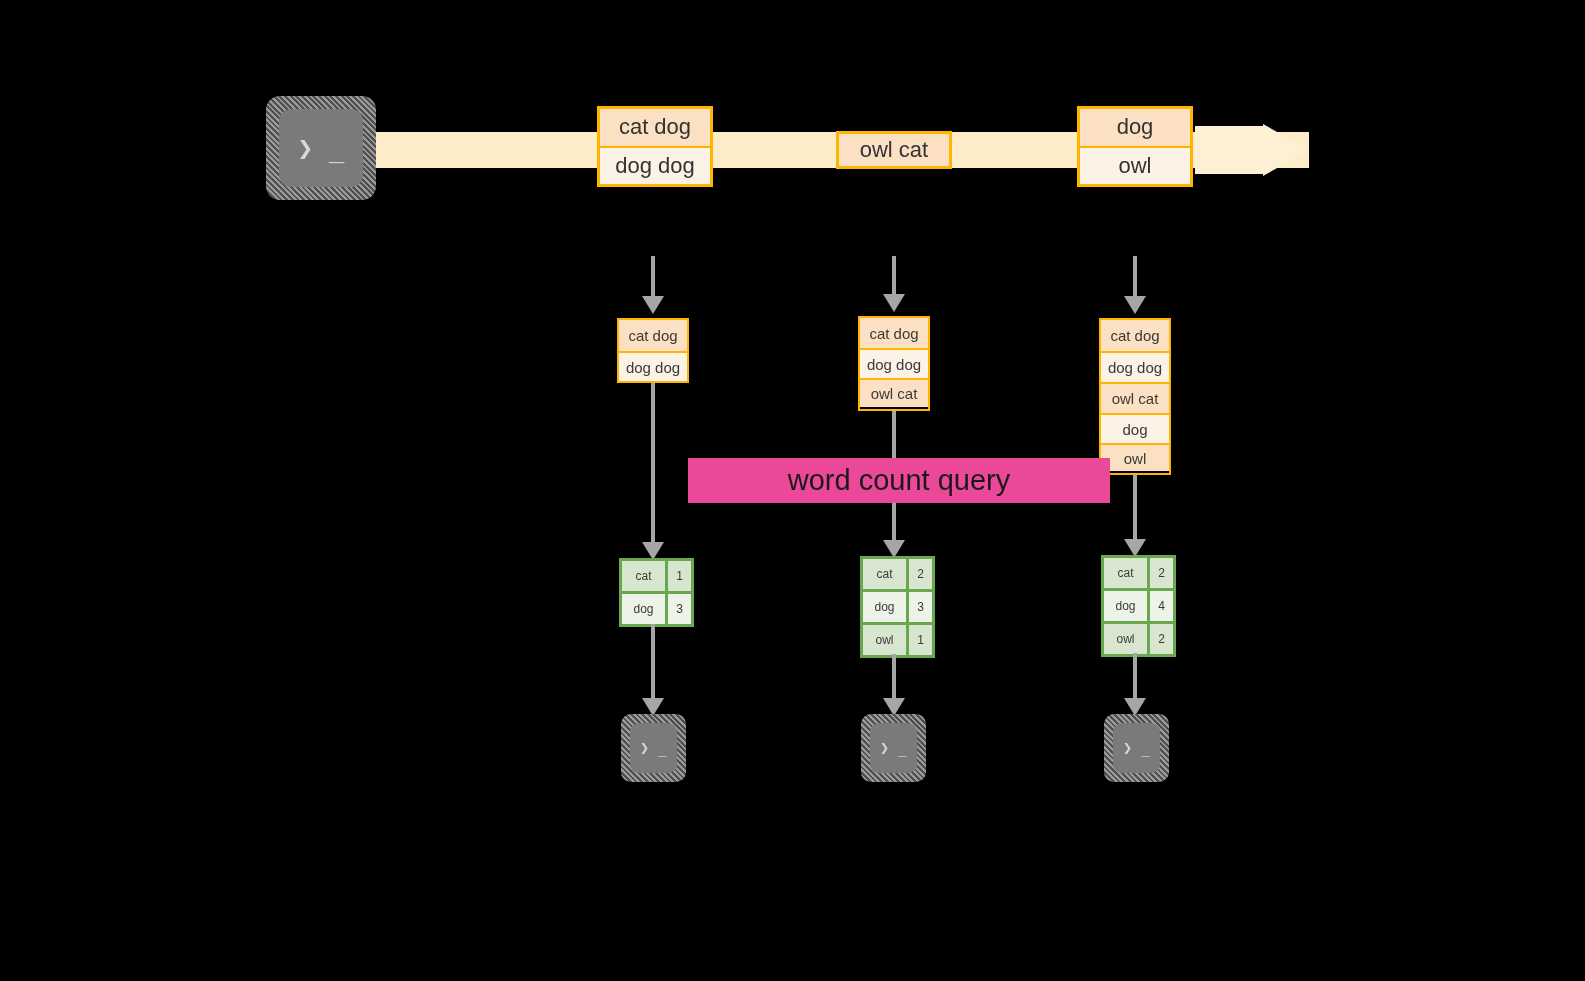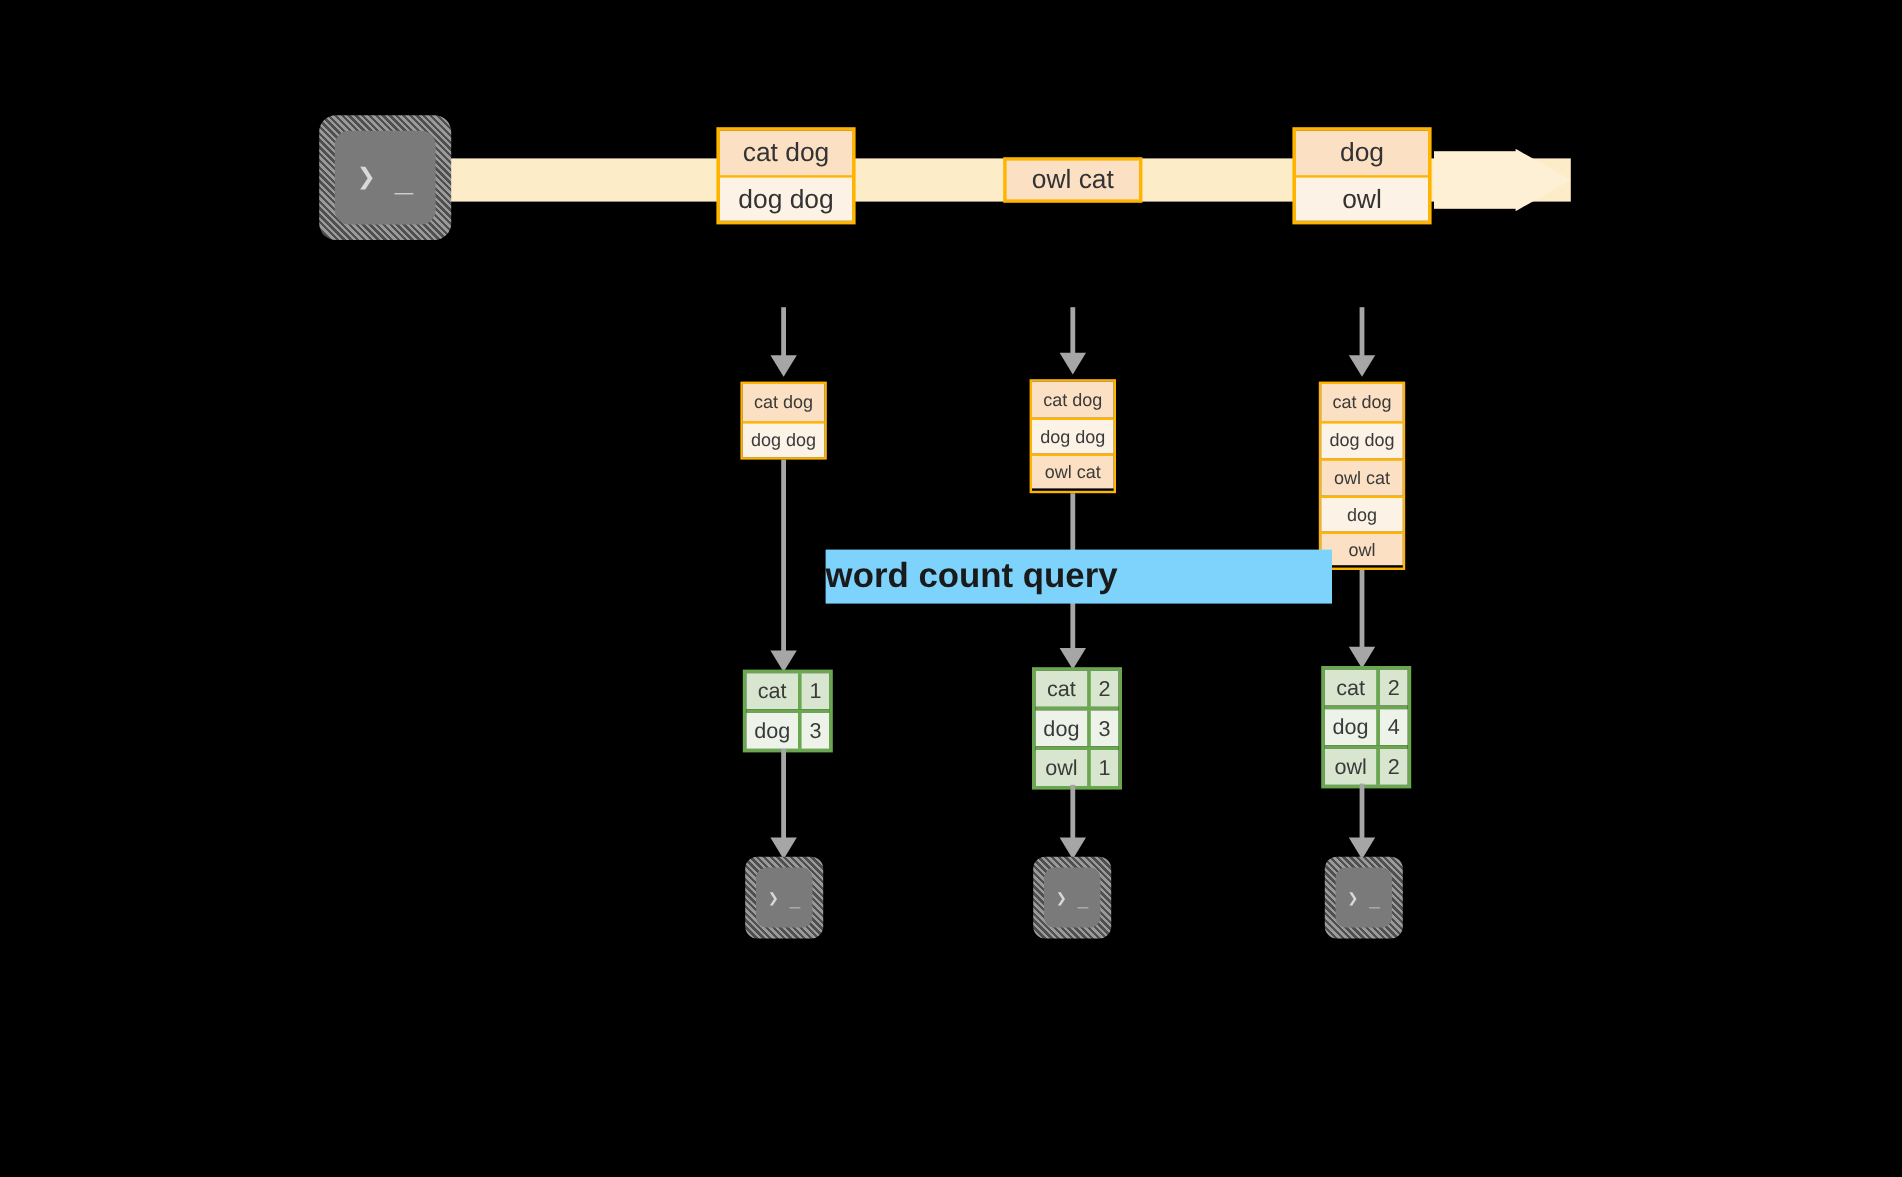--- a/index.html
+++ b/index.html
@@ -120,21 +120,21 @@
     display: flex;
     flex: 1 1 auto;
   }
   .rtable .trow + .trow { border-top: 3px solid #6aa84f; }
   .rtable .cell {
     box-sizing: border-box;
     display: flex;
     align-items: center;
     justify-content: center;
     color: #3a3a3a;
-    font-size: 18px;
+    font-size: 12px;
     white-space: nowrap;
   }
   .rtable .cell.word  { width: 43px; }
   .rtable .cell.count { width: 26px; border-left: 3px solid #6aa84f; }
   .rtable .trow.dark  .cell { background: #d9e6cf; }
   .rtable .trow.light .cell { background: #eef3ea; }
 
   
   .vline {
     position: absolute;
@@ -151,26 +151,26 @@
     position: absolute;
     width: 0; height: 0;
     border-left: 11px solid transparent;
     border-right: 11px solid transparent;
     border-top: 18px solid #a6a6a6;
   }
 
   
   .query-label {
     position: absolute;
-    background: #7dd3fc;
+    background: #ec4899;
     color: #1a1a1a;
     display: flex;
     align-items: center;
-    white-space: nowrap;
-    font-weight: bold;
+    justify-content: center;
+    white-space: nowrap;
   }
 </style>
 </head>
 <body>
 
 <div id="canvas">
 
   <div class="band" style="left:372px; top:132px; width:937px; height:36px;"></div>
   <div class="band-head-wide" style="left:1195px; top:126px; width:70px; height:48px;"></div>
   <div class="band-head" style="left:1263px; top:124px;"></div>

